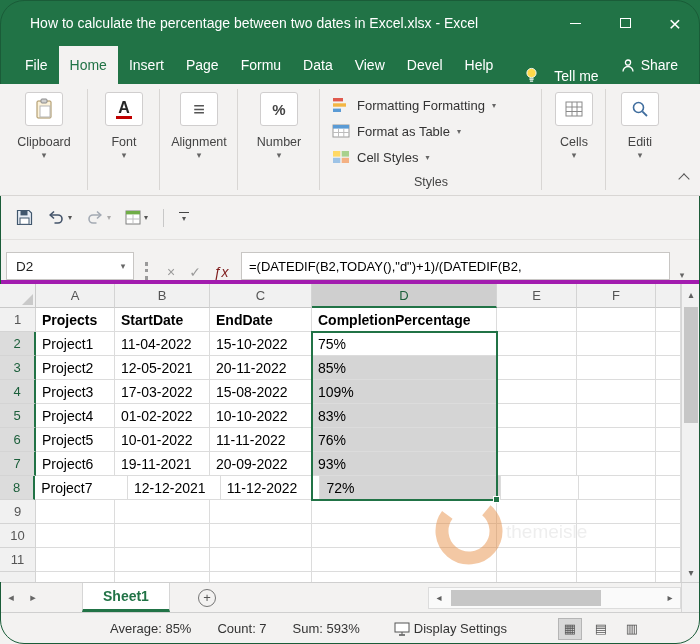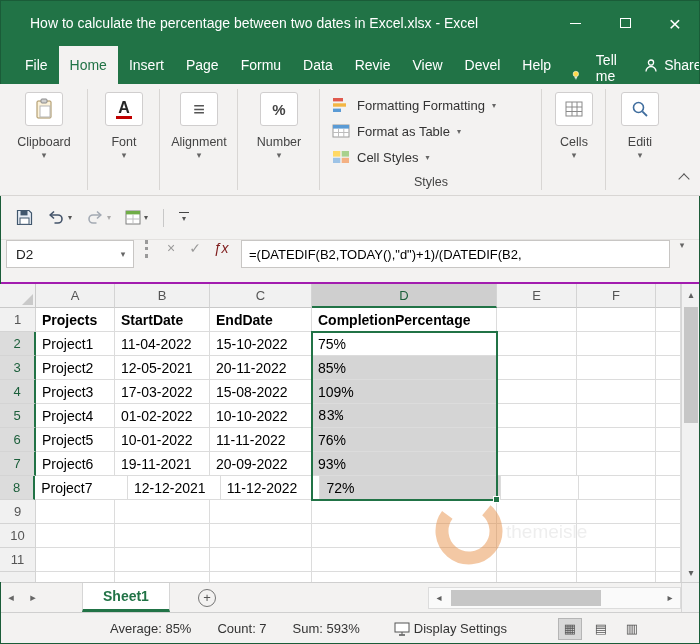--- a/index.html
+++ b/index.html
@@ -1,19 +1,19 @@
 <!DOCTYPE html>
 <html><head>
 <meta charset="utf-8">
 <style>
   * { margin:0; padding:0; box-sizing:border-box; }
   html,body { width:700px; height:644px; overflow:hidden; background:#fff;
     font-family:"Liberation Sans", sans-serif; }
   #app { position:relative; width:700px; height:644px; background:#fff;
-    outline:1px solid #1a5c38; outline-offset:-1px; }
+    outline:1px solid #1a5c38; outline-offset:-1px;border-radius:24px; }
 
   
   .titlebar { height:46px; background:#217346; display:flex; align-items:center; color:#fff; }
   .title { margin-left:30px; font-size:14px; white-space:nowrap; }
   .win-controls { margin-left:auto; display:flex; height:100%; }
   .win-btn { width:50px; display:flex; align-items:center; justify-content:center; cursor:default; }
   .min-glyph { width:11px; height:1px; background:#fff; display:block; }
   .max-glyph { width:11px; height:10px; border:1px solid #fff; display:block; }
   .close-glyph { font-size:21px; line-height:1; color:#fff; }
 
@@ -51,22 +51,22 @@
   .qat { height:44px; background:#f3f2f1; display:flex; align-items:center; padding-left:12px;
     gap:6px; border-bottom:1px solid #e3e1df; }
   .qat-btn { display:flex; align-items:center; gap:3px; padding:3px 4px; }
   .qat-btn.disabled { opacity:.45; }
   .mini-chev { font-size:8px; color:#555; }
   .qat-sep { width:1px; height:18px; background:#c8c8c8; margin:0 5px; }
   .qat-more { display:flex; flex-direction:column; align-items:center; gap:1px; padding:2px 4px; }
   .more-bar { width:10px; border-top:1.5px solid #444; display:block; }
 
   
-  .fbar { height:44px; background:#f3f2f1; display:flex; align-items:flex-start; padding:0 6px;
-    border-bottom:2px solid #a21caf; }
+  .fbar { height:44px; background:#f3f2f1; display:flex; align-items:flex-end; padding:0 6px;
+    border-bottom:4px solid #a21caf; }
   .namebox { width:128px; height:28px; background:#fff; border:1px solid #c8c6c4; display:flex;
     align-items:center; font-size:13.5px; color:#222; padding-left:9px; }
   .nb-chev { margin-left:auto; width:20px; text-align:center; color:#666; font-size:9px; }
   .drag-dots { height:18px; border-left:3px dotted #9a9a9a; margin:0 11px; }
   .fb-btn { width:24px; text-align:center; color:#9a9a9a; font-size:14px; }
   .fb-fx { width:28px; text-align:center; color:#7f1d1d; font-size:14px; font-style:italic; }
   .formula-input { flex:1; height:28px; background:#fff; border:1px solid #c8c6c4; display:flex;
     align-items:center; padding-left:7px; font-size:13px; color:#000; white-space:nowrap;
     overflow:hidden; margin-left:6px; }
   .fb-expand { width:24px; text-align:center; color:#666; font-size:9px; }
@@ -157,21 +157,20 @@
   </div>
 
   <div class="tabrow">
     <div class="tabs-wrap">
         <div class="mtab">File</div>
         <div class="mtab active">Home</div>
         <div class="mtab">Insert</div>
         <div class="mtab">Page</div>
         <div class="mtab">Formu</div>
         <div class="mtab">Data</div>
-        <div class="mtab">Revie</div>
         <div class="mtab">View</div>
         <div class="mtab">Devel</div>
         <div class="mtab">Help</div>
       </div>
     <div class="tellme">
       <svg width="13" height="17" viewBox="0 0 13 17">
         <circle cx="6.5" cy="6" r="4.6" fill="#ffd94a" stroke="#ffffff" stroke-width="0.9"></circle>
         <rect x="4.4" y="11.4" width="4.2" height="1.4" fill="#ffffff"></rect>
         <rect x="4.9" y="13.5" width="3.2" height="1.2" fill="#ffffff"></rect>
       </svg>
@@ -403,21 +402,21 @@
           <div class="cell sel" style="width: 185px;">109%</div>
           <div class="cell" style="width: 80px;"></div>
           <div class="cell" style="width: 79px;"></div>
           <div class="cell" style="width: 25px;"></div>
         </div>
         <div class="grow">
           <div class="rowh selected">5</div>
           <div class="cell" style="width: 79px;">Project4</div>
           <div class="cell" style="width: 95px;">01-02-2022</div>
           <div class="cell" style="width: 102px;">10-10-2022</div>
-          <div class="cell sel" style="width: 185px; font-family: Liberation Mono, monospace;">83%</div>
+          <div class="cell sel" style="width: 185px;">83%</div>
           <div class="cell" style="width: 80px;"></div>
           <div class="cell" style="width: 79px;"></div>
           <div class="cell" style="width: 25px;"></div>
         </div>
         <div class="grow">
           <div class="rowh selected">6</div>
           <div class="cell" style="width: 79px;">Project5</div>
           <div class="cell" style="width: 95px;">10-01-2022</div>
           <div class="cell" style="width: 102px;">11-11-2022</div>
           <div class="cell sel" style="width: 185px;">76%</div>

